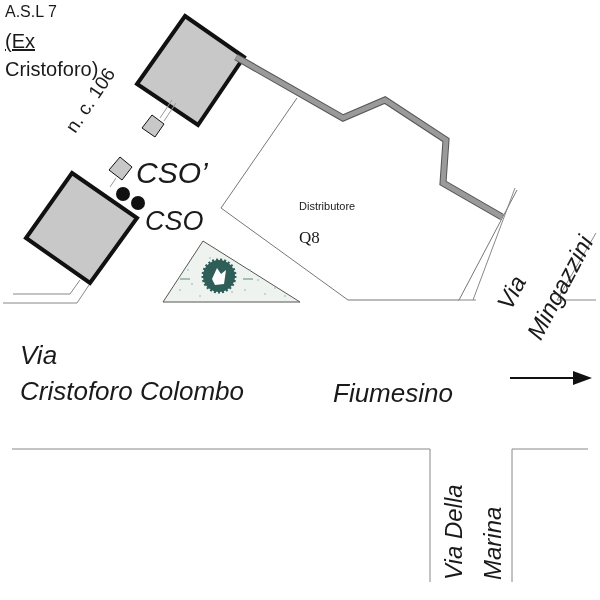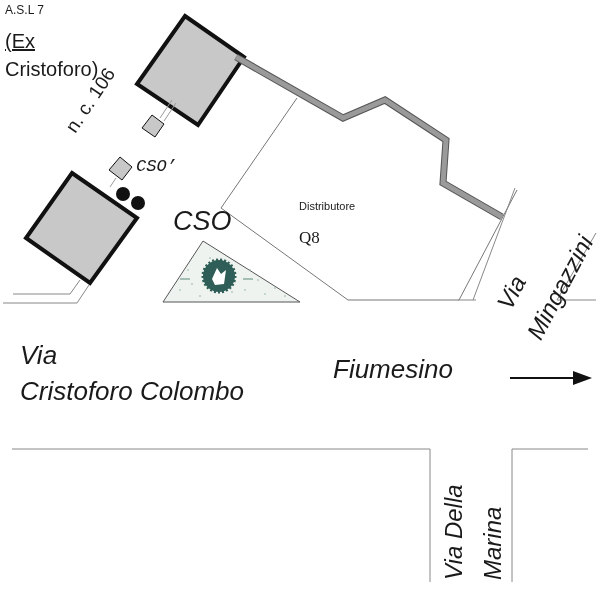--- a/index.html
+++ b/index.html
@@ -63,34 +63,34 @@
 
   <g>
     <line x1="510" y1="378" x2="578" y2="378" stroke="#111" stroke-width="2"></line>
     <polygon points="592,378 573,371 573,385" fill="#111"></polygon>
   </g>
 
   <polyline points="12,449 430,449 430,582" fill="none" stroke="#888" stroke-width="1"></polyline>
   <polyline points="512,582 512,449 588,449" fill="none" stroke="#888" stroke-width="1"></polyline>
 </svg>
 
-<div class="lbl" style="left:5px;top:4px;font-size:12px;">A.S.L 7</div>
+<div class="lbl" style="left:5px;top:4px;font-size:16px;">A.S.L 7</div>
 <div class="lbl" style="left:5px;top:31px;font-size:20px;text-decoration:underline;">(Ex</div>
 <div class="lbl" style="left:5px;top:59px;font-size:20px;">Cristoforo)</div>
 
 <div class="lbl" style="left:62px;top:125px;font-size:19px;transform:rotate(-56deg);transform-origin:0 0;">n. c. 106</div>
 
-<div class="lbl it" style="left:136px;top:158px;font-size:17px;font-family:Liberation Mono, monospace;">CSO’</div>
-<div class="lbl it" style="left:145px;top:208px;font-size:27px;margin-left:28px;">CSO</div>
+<div class="lbl it" style="left:136px;top:158px;font-size:30px;">CSO’</div>
+<div class="lbl it" style="left:145px;top:208px;font-size:27px;">CSO</div>
 
 <div class="lbl" style="left:299px;top:201px;font-size:11px;">Distributore</div>
 <div class="lbl" style="left:299px;top:229px;font-size:17px;font-family:Liberation Serif, serif;">Q8</div>
 
 <div class="lbl it" style="left:493px;top:302px;font-size:24px;transform:rotate(-62deg);transform-origin:0 0;">Via</div>
 <div class="lbl it" style="left:523px;top:332px;font-size:24px;transform:rotate(-62deg);transform-origin:0 0;">Mingazzini</div>
 
 <div class="lbl it" style="left:20px;top:342px;font-size:26px;">Via</div>
 <div class="lbl it" style="left:20px;top:378px;font-size:26px;">Cristoforo Colombo</div>
 
-<div class="lbl it" style="left:333px;top:356px;font-size:26px;">Fiumesino</div>
+<div class="lbl it" style="left:333px;top:380px;font-size:26px;">Fiumesino</div>
 
 <div class="lbl it" style="left:442px;top:580px;font-size:24px;transform:rotate(-90deg);transform-origin:0 0;">Via Della</div>
 <div class="lbl it" style="left:481px;top:580px;font-size:24px;transform:rotate(-90deg);transform-origin:0 0;">Marina</div>
 
 </body></html>

